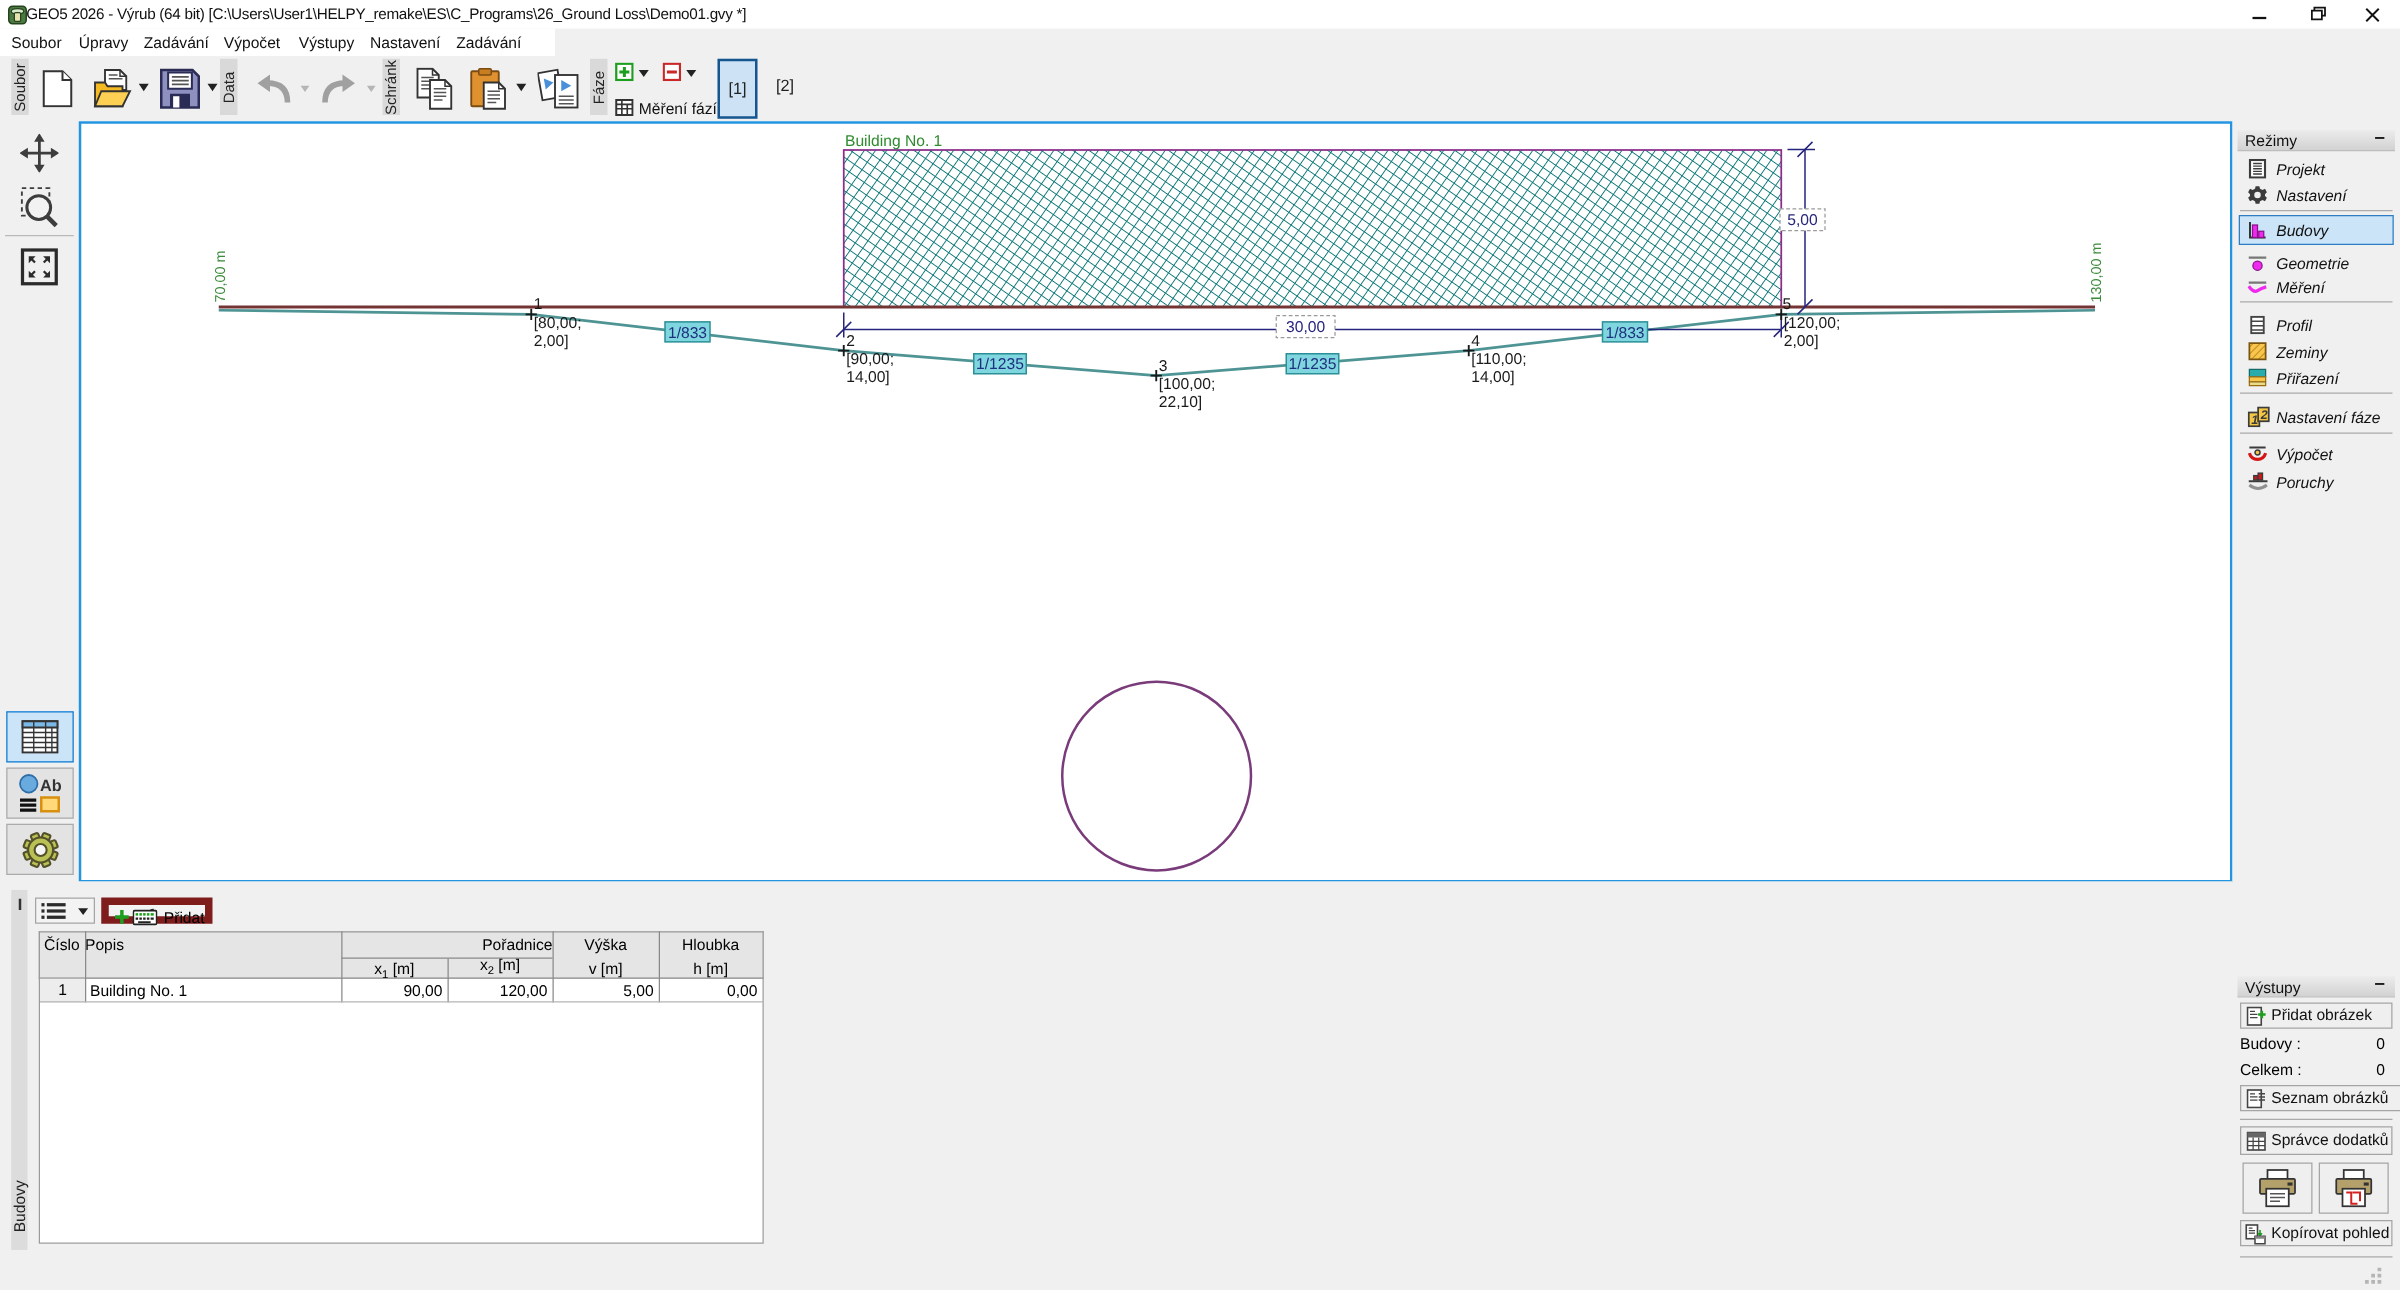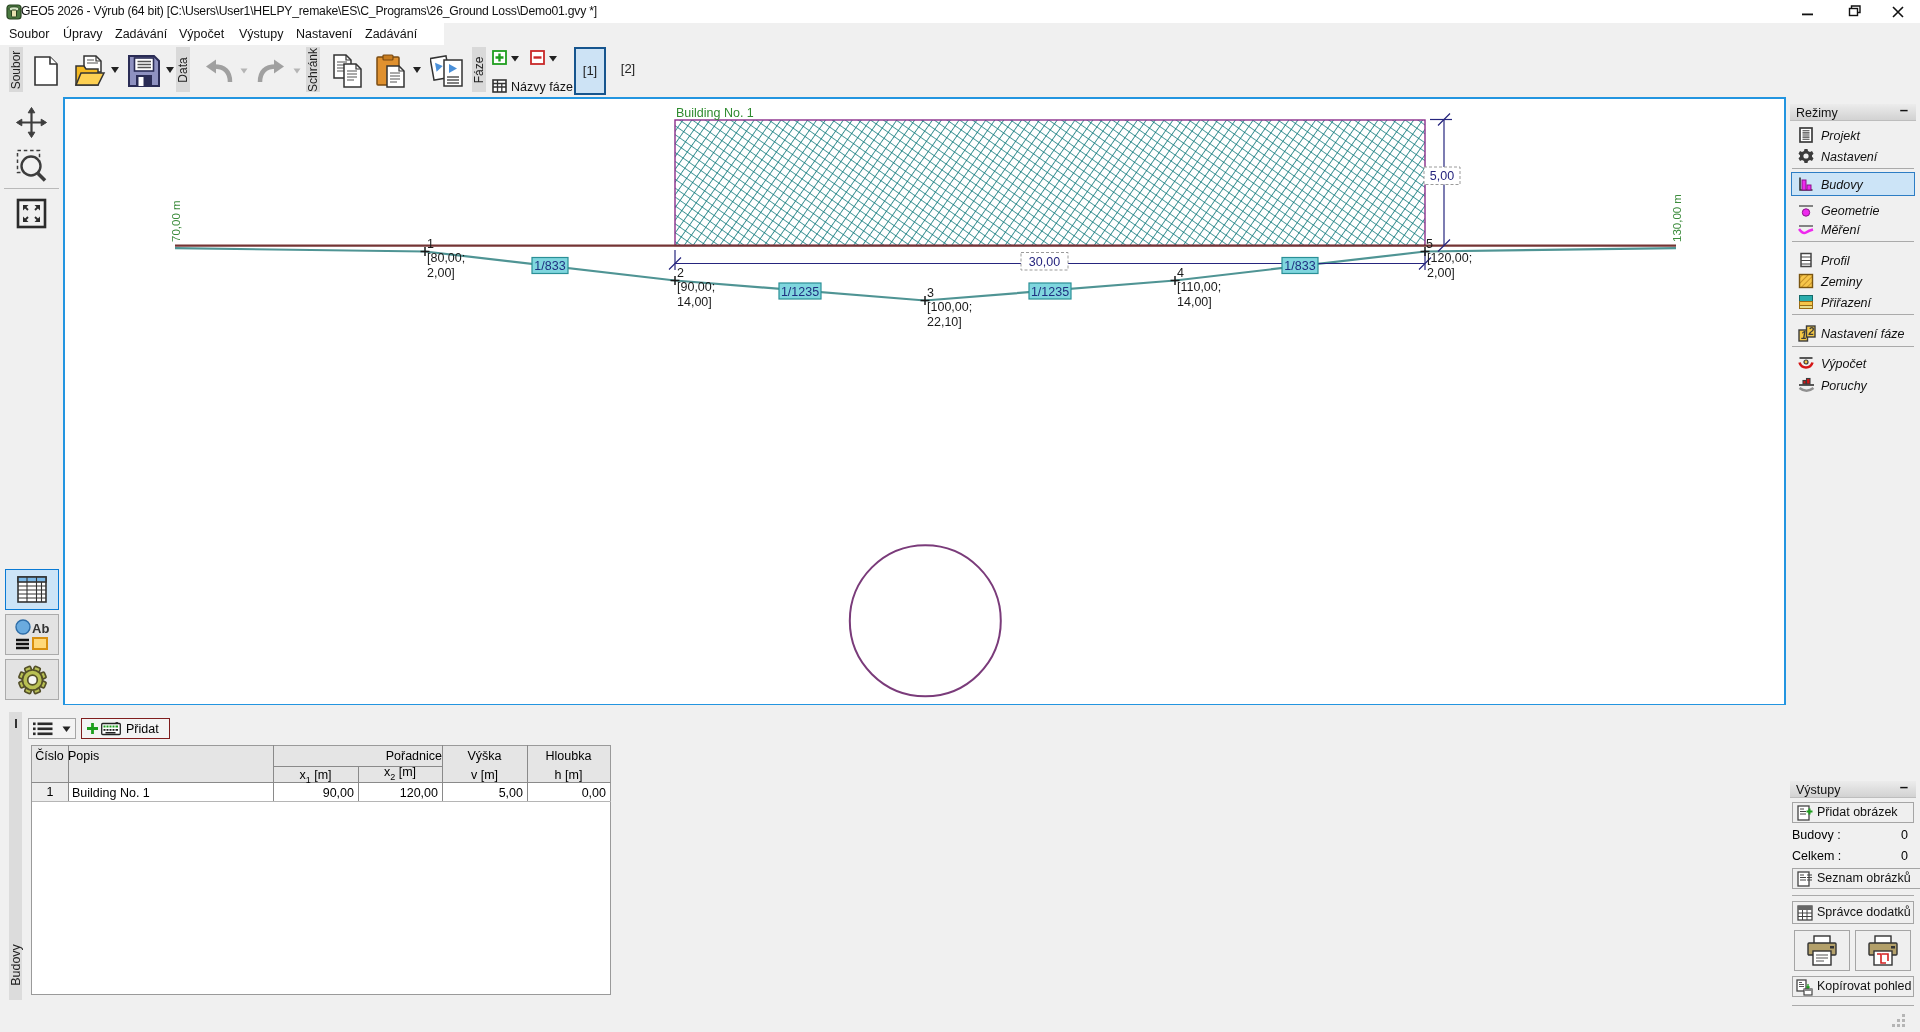--- a/index.html
+++ b/index.html
@@ -150,21 +150,21 @@
   <rect x="1" y="1" width="13" height="13" fill="#fff" stroke="#c82828" stroke-width="1.8"></rect>
   <path d="M3.5 7.5 L11.5 7.5" stroke="#c82828" stroke-width="2.4"></path>
 </svg>
 <svg class="abs" style="left:548px;top:55px" width="10" height="7" viewBox="0 0 10 7">
     <path d="M1 1 L9 1 L5 6.5 Z" fill="#222"></path>
   </svg>
 <svg class="abs" style="left:492px;top:79px" width="15" height="14" viewBox="0 0 15 14">
   <rect x="1" y="1" width="13" height="12" fill="#fff" stroke="#333" stroke-width="1.6"></rect>
   <path d="M1 4.5 L14 4.5 M1 8 L14 8 M5.5 1 L5.5 13 M9.8 4.5 L9.8 13" stroke="#333" stroke-width="1.3"></path>
 </svg>
-<div class="abs" style="left:511px;top:80px;font-size:12.5px;color:#111">Názvy fáze</div>
+<div class="abs" style="left:511px;top:80px;font-size:12.5px;color:#111">Měření fází</div>
 <div class="abs" style="left:574px;top:47px;width:32px;height:48px;background:#cde3f5;border:2px solid #16558e;text-align:center;line-height:44px;font-size:13px;color:#222">[1]</div>
 <div class="abs" style="left:613px;top:47px;width:30px;height:48px;text-align:center;line-height:44px;font-size:13px;color:#222">[2]</div>
 
 <div id="leftbar" class="abs"></div>
 
 <svg class="abs" style="left:16px;top:107px" width="31" height="31" viewBox="0 0 31 31">
   <g stroke="#3d3d3d" stroke-width="2.2" fill="#3d3d3d">
     <path d="M15.5 4 L15.5 27 M4 15.5 L27 15.5" fill="none"></path>
     <path d="M15.5 0.5 L12.2 5.8 L18.8 5.8 Z" stroke-width="1"></path>
     <path d="M15.5 30.5 L12.2 25.2 L18.8 25.2 Z" stroke-width="1"></path>
@@ -493,21 +493,21 @@
           <rect x="0" y="10.5" width="2.6" height="2.6"></rect>
           <rect x="4.5" y="0.5" width="15" height="2.6"></rect>
           <rect x="4.5" y="5.5" width="15" height="2.6"></rect>
           <rect x="4.5" y="10.5" width="15" height="2.6"></rect>
         </g>
     </svg>
     <svg style="position:absolute;right:4px;top:7px" width="9" height="7" viewBox="0 0 9 7">
         <path d="M0.5 0.5 L8.5 0.5 L4.5 6 Z" fill="#222"></path>
       </svg>
   </div>
-  <div class="abs" style="left:81px;top:13px;width:89px;height:21px;background:#f3f3f3;border:1px solid #7f1d1d">
+  <div class="abs" style="left:81px;top:13px;width:89px;height:21px;background:#f3f3f3;border:6px solid #7f1d1d">
     <svg style="position:absolute;left:4px;top:3px" width="13" height="13" viewBox="0 0 13 13">
         <path d="M6.5 1 L6.5 12 M1 6.5 L12 6.5" stroke="#1e9e1e" stroke-width="2.8"></path>
       </svg>
     <svg style="position:absolute;left:19px;top:3px" width="20" height="14" viewBox="0 0 20 14">
       <rect x="0.7" y="1.5" width="18.6" height="11" rx="1" fill="#fff" stroke="#222" stroke-width="1.3"></rect>
       <g fill="#1e9e1e">
           <rect x="2.5" y="3.5" width="2" height="2"></rect>
           <rect x="5.5" y="3.5" width="2" height="2"></rect>
           <rect x="8.5" y="3.5" width="2" height="2"></rect>
           <rect x="11.5" y="3.5" width="2" height="2"></rect>

